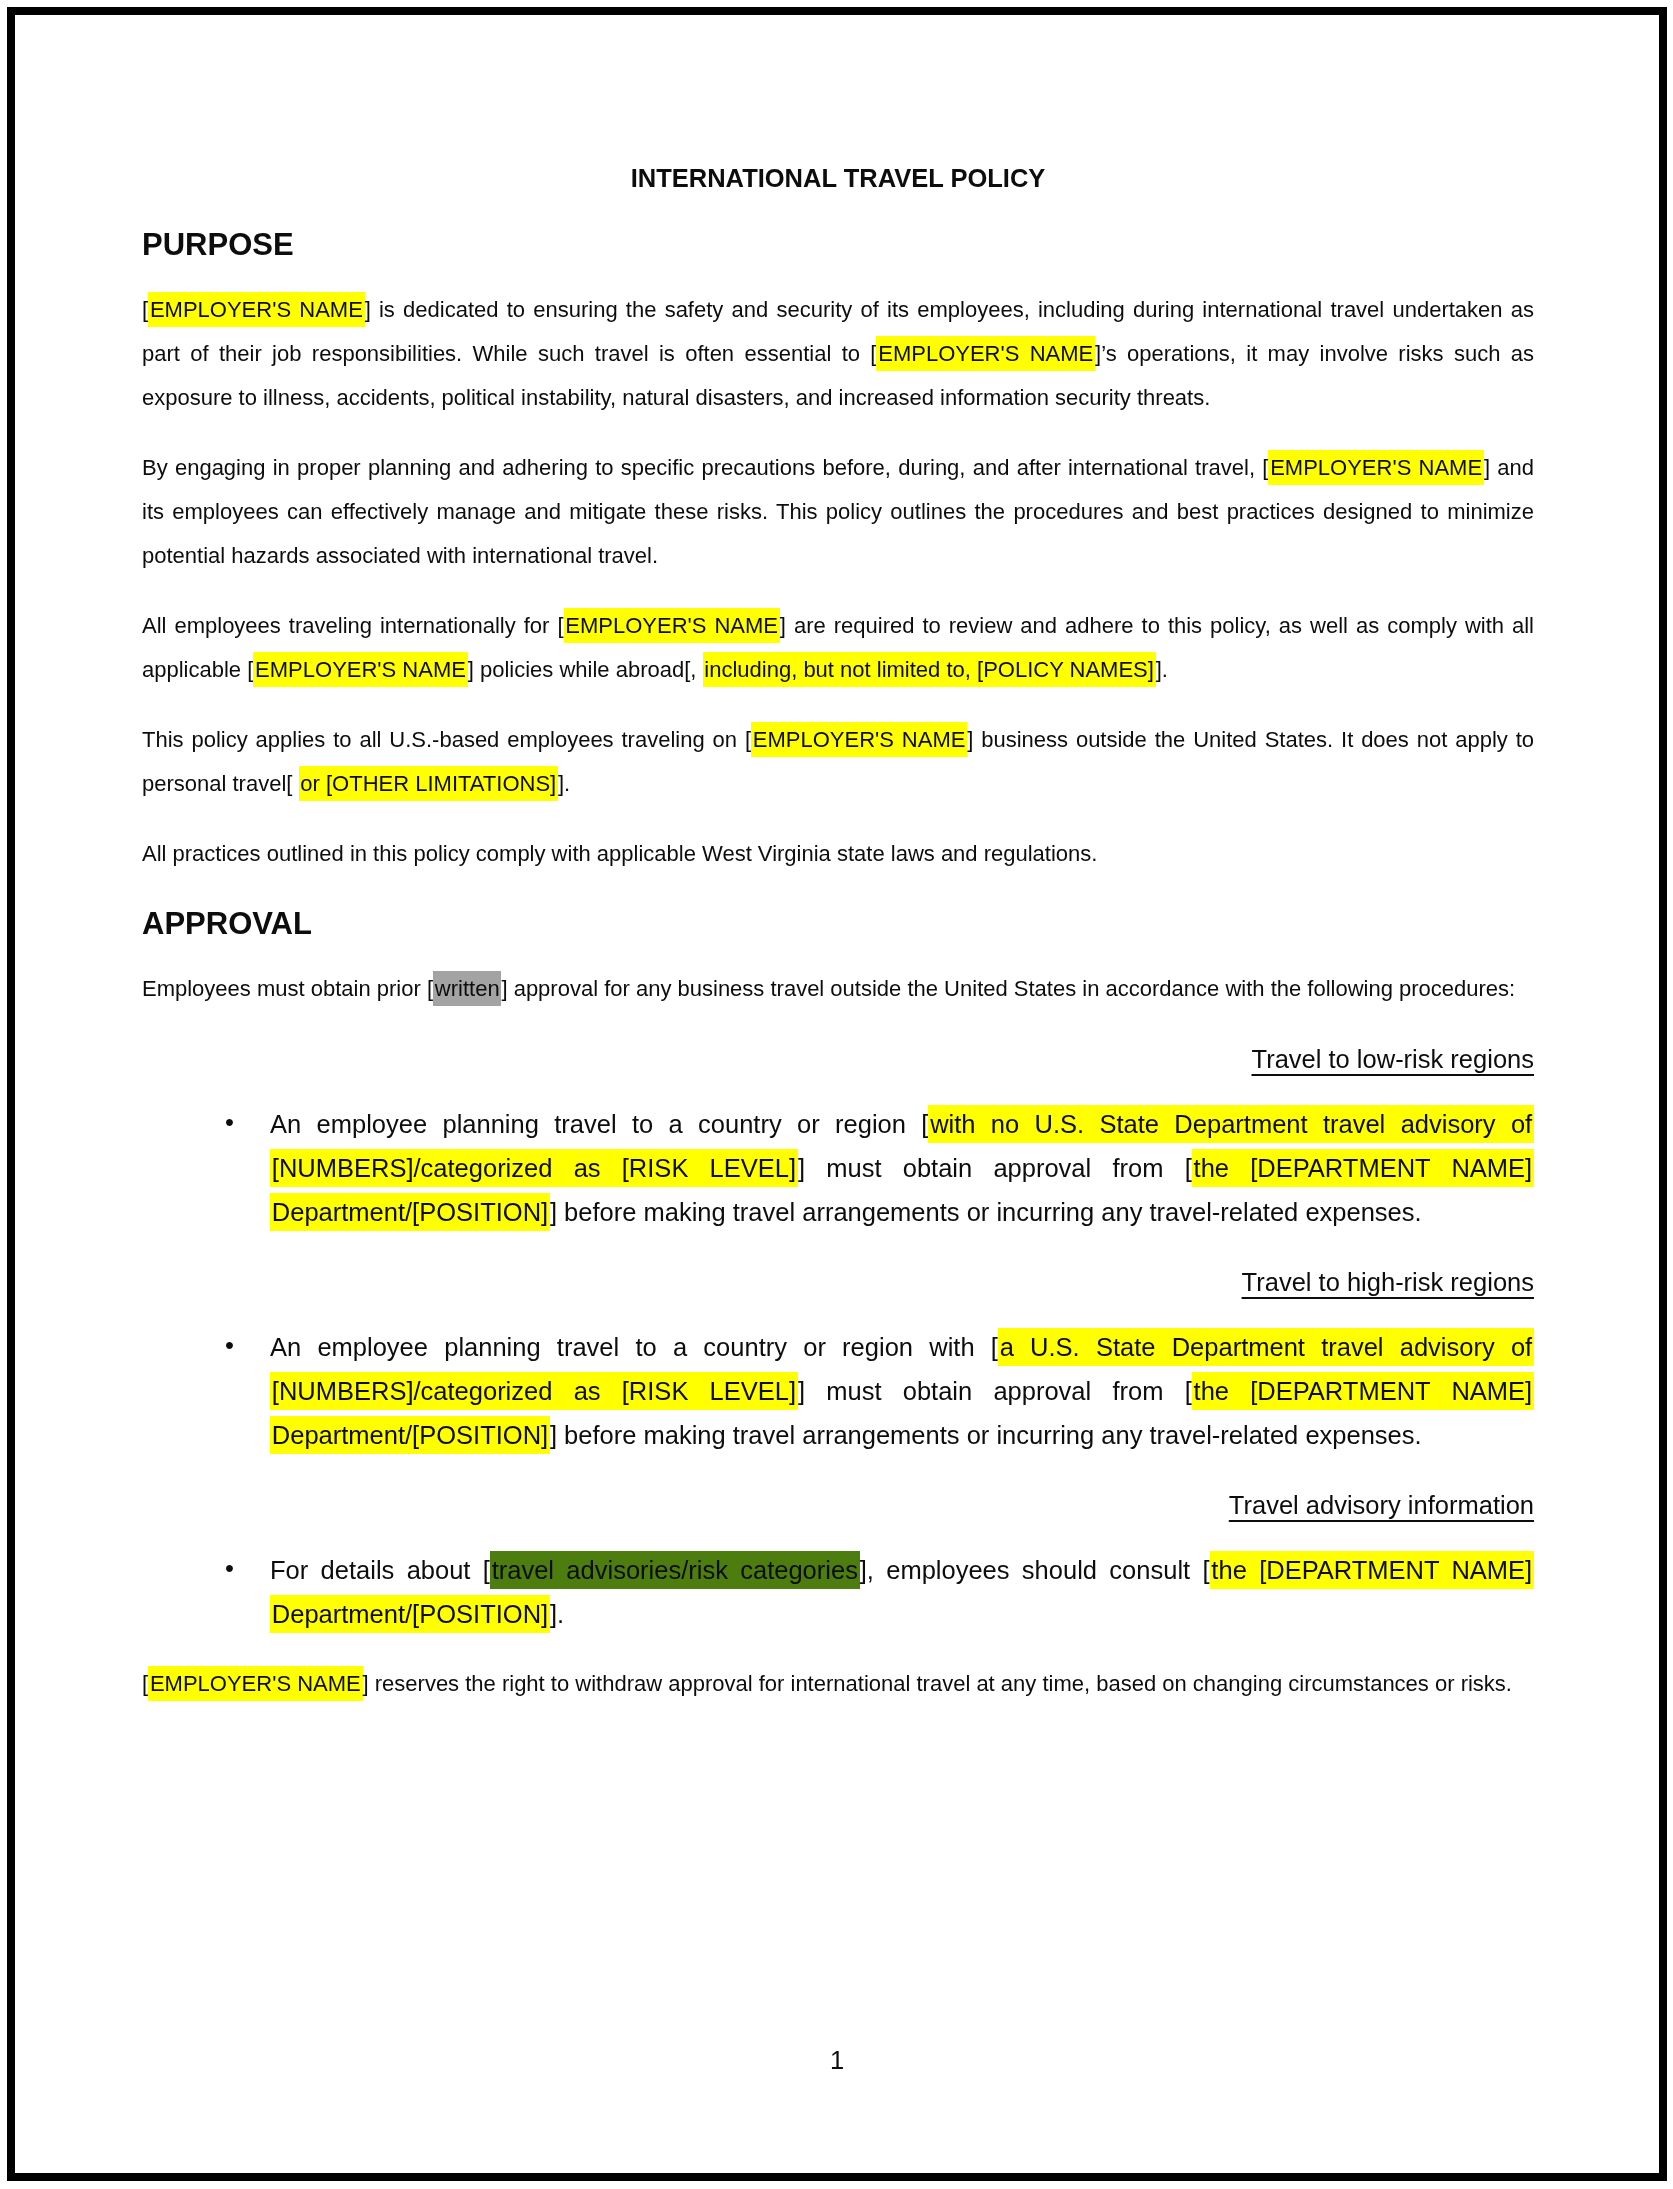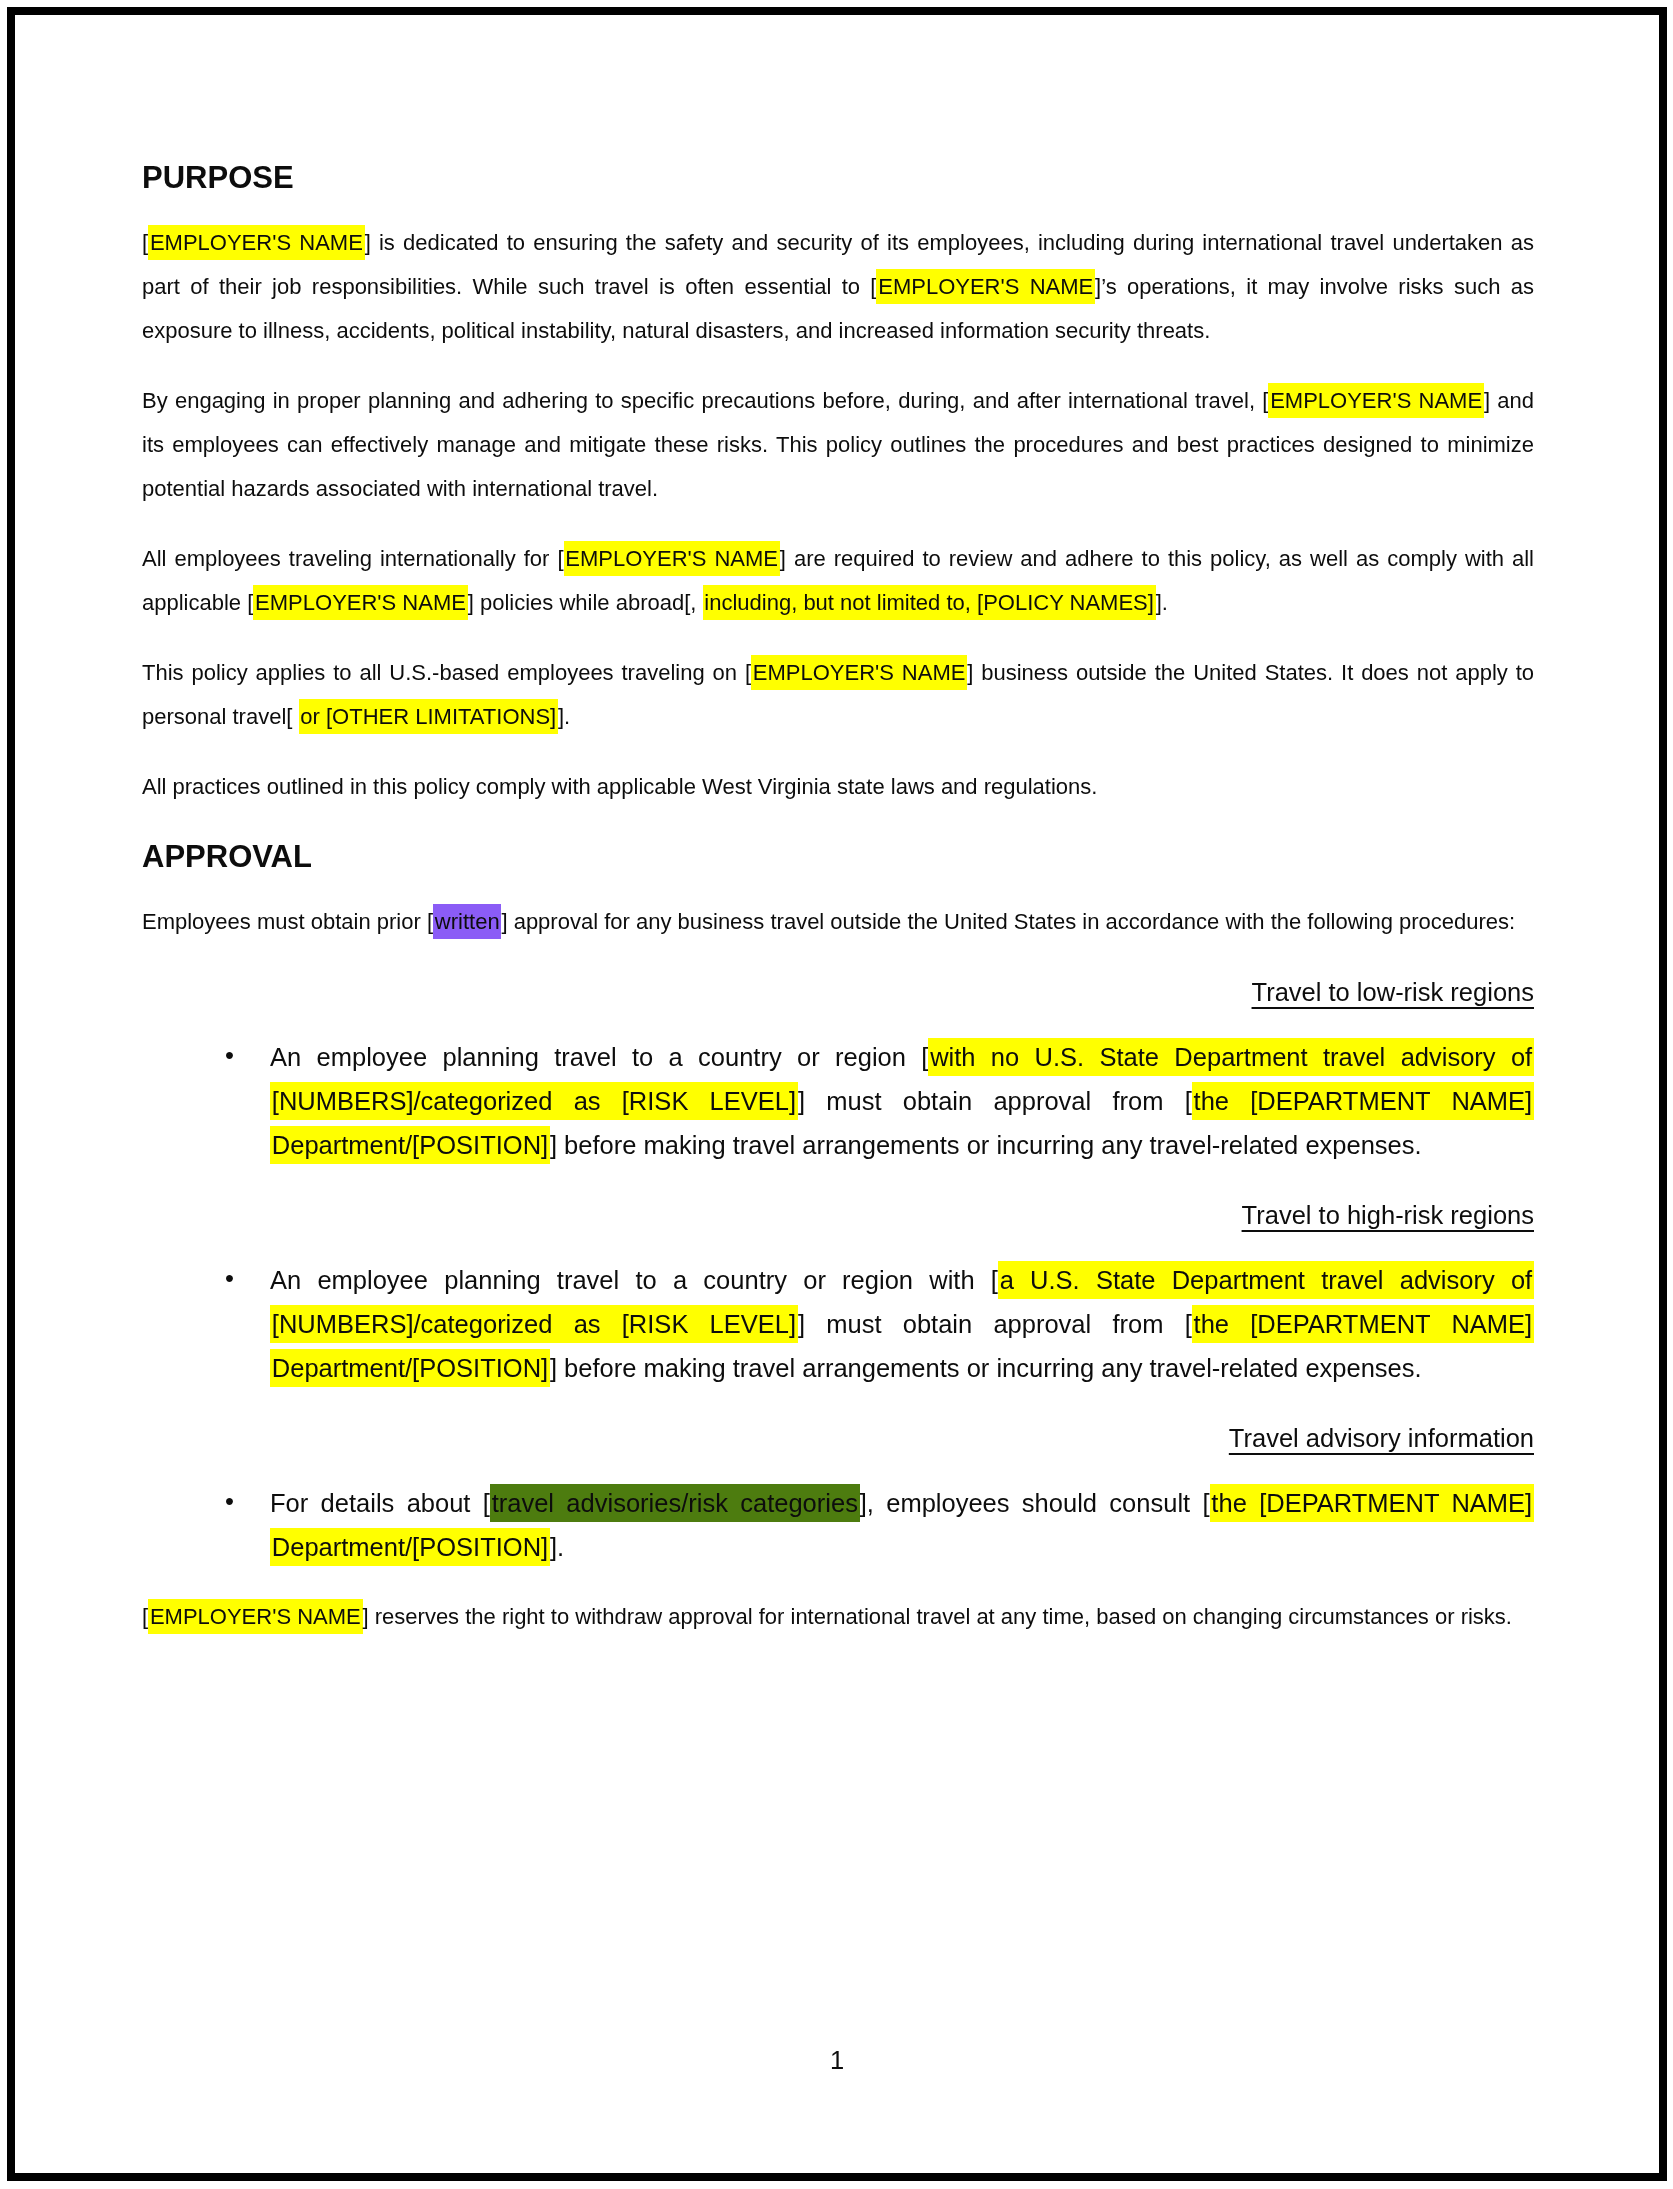--- a/index.html
+++ b/index.html
@@ -92,29 +92,30 @@
     line-height: 44px;
     color: #0d0d0d;
   }
 </style>
 </head>
 <body>
 
 <div class="page">
   <div class="frame"></div>
   <div class="content">
+    <h1 class="title">INTERNATIONAL TRAVEL POLICY</h1>
     <div id="doc-body">
         <h2 class="heading"><span class="run">PURPOSE</span></h2>
         <p class="para"><span class="run">[</span><span class="run hl" style="background: rgb(255, 255, 0);">EMPLOYER'S NAME</span><span class="run">] is dedicated to ensuring the safety and security of its employees, including during international travel undertaken as part of their job responsibilities. While such travel is often essential to [</span><span class="run hl" style="background: rgb(255, 255, 0);">EMPLOYER'S NAME</span><span class="run">]’s operations, it may involve risks such as exposure to illness, accidents, political instability, natural disasters, and increased information security threats.</span></p>
         <p class="para"><span class="run">By engaging in proper planning and adhering to specific precautions before, during, and after international travel, [</span><span class="run hl" style="background: rgb(255, 255, 0);">EMPLOYER'S NAME</span><span class="run">] and its employees can effectively manage and mitigate these risks. This policy outlines the procedures and best practices designed to minimize potential hazards associated with international travel.</span></p>
         <p class="para"><span class="run">All employees traveling internationally for [</span><span class="run hl" style="background: rgb(255, 255, 0);">EMPLOYER'S NAME</span><span class="run">] are required to review and adhere to this policy, as well as comply with all applicable [</span><span class="run hl" style="background: rgb(255, 255, 0);">EMPLOYER'S NAME</span><span class="run">] policies while abroad[, </span><span class="run hl" style="background: rgb(255, 255, 0);">including, but not limited to, [POLICY NAMES]</span><span class="run">].</span></p>
         <p class="para"><span class="run">This policy applies to all U.S.-based employees traveling on [</span><span class="run hl" style="background: rgb(255, 255, 0);">EMPLOYER'S NAME</span><span class="run">] business outside the United States. It does not apply to personal travel[ </span><span class="run hl" style="background: rgb(255, 255, 0);">or [OTHER LIMITATIONS]</span><span class="run">].</span></p>
         <p class="para"><span class="run">All practices outlined in this policy comply with applicable West Virginia state laws and regulations.</span></p>
         <h2 class="heading"><span class="run">APPROVAL</span></h2>
-        <p class="para"><span class="run">Employees must obtain prior [</span><span class="run hl" style="background: #8b5cf6;">written</span><span class="run">] approval for any business travel outside the United States in accordance with the following procedures:</span></p>
+        <p class="para"><span class="run">Employees must obtain prior [</span><span class="run hl" style="background: #a3a3a3;">written</span><span class="run">] approval for any business travel outside the United States in accordance with the following procedures:</span></p>
         <h3 class="subheading"><span class="run">Travel to low-risk regions</span></h3>
         <div class="bullet"><span class="marker">•</span><span class="run">An employee planning travel to a country or region [</span><span class="run hl" style="background: rgb(255, 255, 0);">with no U.S. State Department travel advisory of [NUMBERS]/categorized as [RISK LEVEL]</span><span class="run">] must obtain approval from [</span><span class="run hl" style="background: rgb(255, 255, 0);">the [DEPARTMENT NAME] Department/[POSITION]</span><span class="run">] before making travel arrangements or incurring any travel-related expenses.</span></div>
         <h3 class="subheading"><span class="run">Travel to high-risk regions</span></h3>
         <div class="bullet"><span class="marker">•</span><span class="run">An employee planning travel to a country or region with [</span><span class="run hl" style="background: rgb(255, 255, 0);">a U.S. State Department travel advisory of [NUMBERS]/categorized as [RISK LEVEL]</span><span class="run">] must obtain approval from [</span><span class="run hl" style="background: rgb(255, 255, 0);">the [DEPARTMENT NAME] Department/[POSITION]</span><span class="run">] before making travel arrangements or incurring any travel-related expenses.</span></div>
         <h3 class="subheading"><span class="run">Travel advisory information</span></h3>
         <div class="bullet"><span class="marker">•</span><span class="run">For details about [</span><span class="run hl" style="background: #4d7c0f;">travel advisories/risk categories</span><span class="run">], employees should consult [</span><span class="run hl" style="background: rgb(255, 255, 0);">the [DEPARTMENT NAME] Department/[POSITION]</span><span class="run">].</span></div>
         <p class="para"><span class="run">[</span><span class="run hl" style="background: rgb(255, 255, 0);">EMPLOYER'S NAME</span><span class="run">] reserves the right to withdraw approval for international travel at any time, based on changing circumstances or risks.</span></p>
       </div>
   </div>
   <div class="pagenum">1</div>

